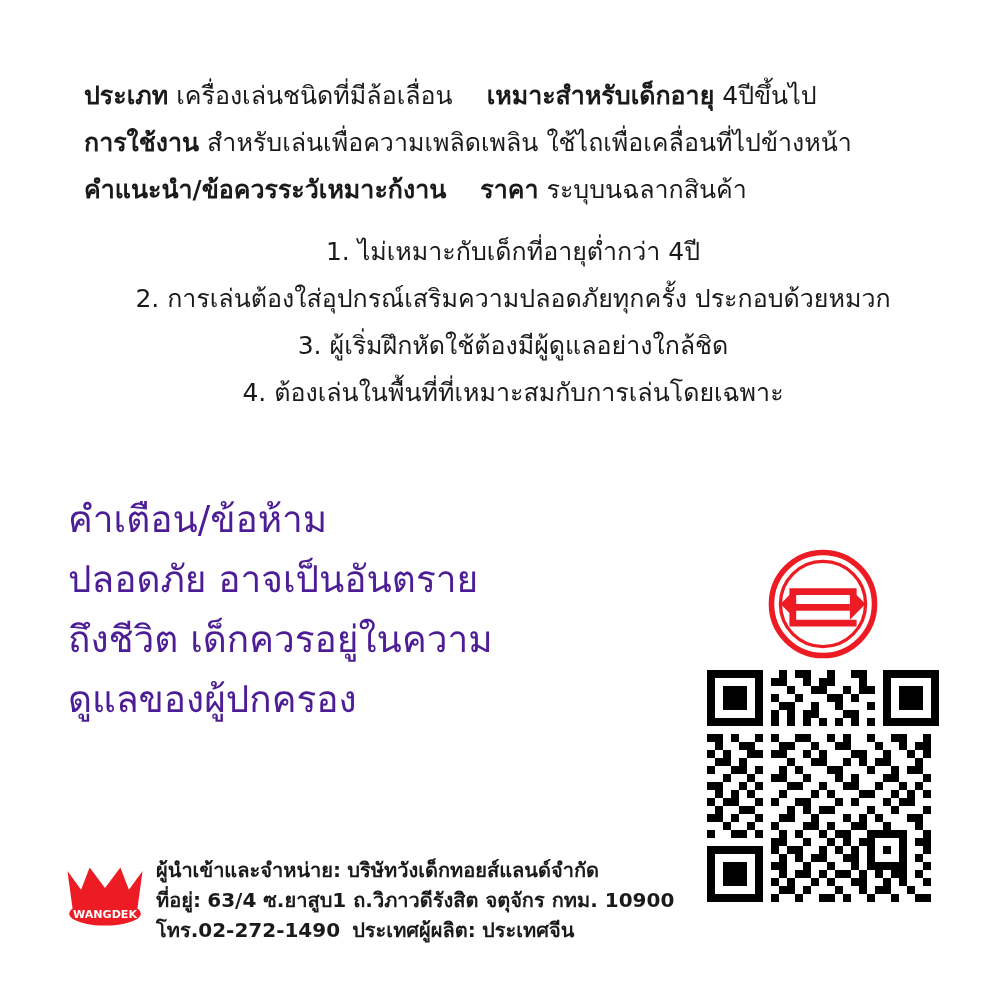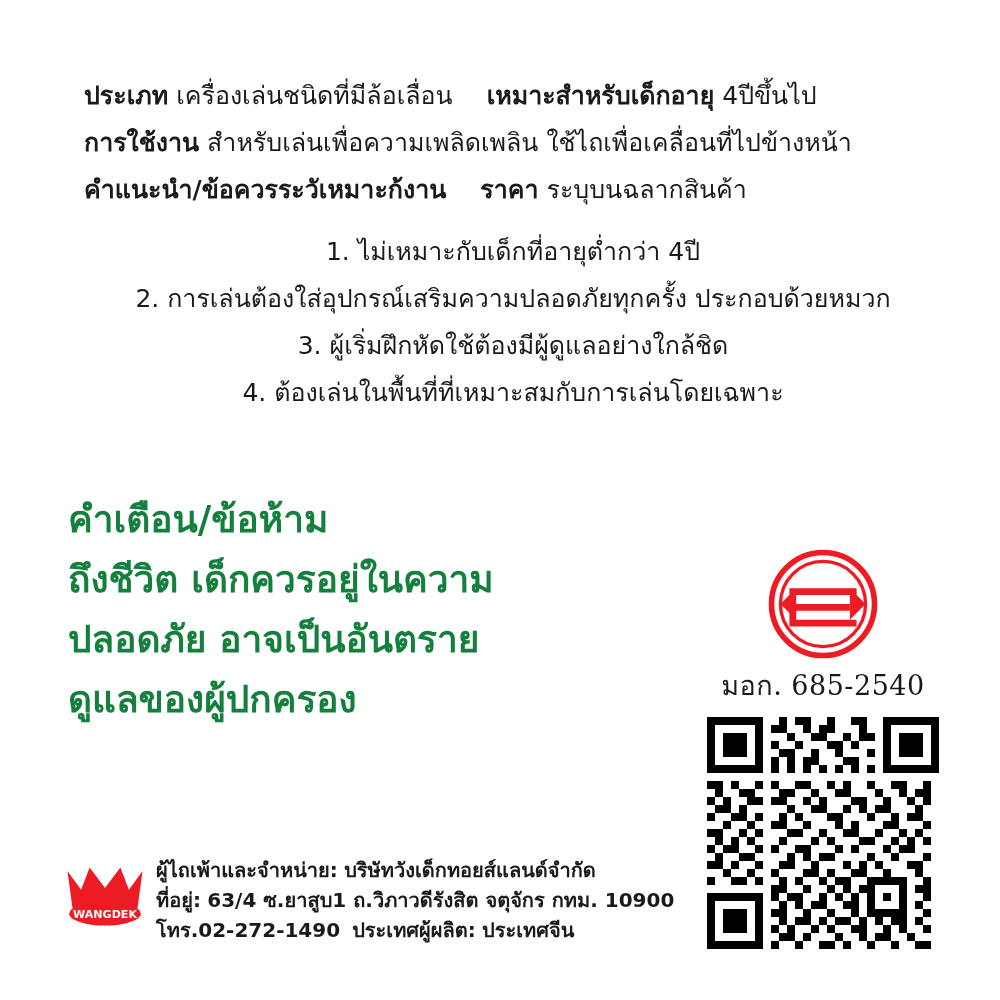--- a/index.html
+++ b/index.html
@@ -56,22 +56,22 @@
     font-weight: normal;
     text-align: center;
   }
 
   
   .warning {
     position: absolute;
     left: 68px;
     top: 490px;
     width: 620px;
-    color: #15803d;
-    font-weight: bold;
+    color: #4c1d95;
+    font-weight: normal;
     font-size: 37px;
     line-height: 60px;
   }
   .warn-line {
     white-space: nowrap;
   }
 
   
   .tis-block {
     position: absolute;
@@ -136,34 +136,33 @@
 
   <div class="instructions">
     <div class="inst-item">1. ไม่เหมาะกับเด็กที่อายุต่ำกว่า 4ปี</div>
     <div class="inst-item">2. การเล่นต้องใส่อุปกรณ์เสริมความปลอดภัยทุกครั้ง ประกอบด้วยหมวก</div>
     <div class="inst-item">3. ผู้เริ่มฝึกหัดใช้ต้องมีผู้ดูแลอย่างใกล้ชิด</div>
     <div class="inst-item">4. ต้องเล่นในพื้นที่ที่เหมาะสมกับการเล่นโดยเฉพาะ</div>
   </div>
 
   <div class="warning">
     <div class="warn-line">คำเตือน/ข้อห้าม</div>
+    <div class="warn-line">ปลอดภัย อาจเป็นอันตราย</div>
     <div class="warn-line">ถึงชีวิต เด็กควรอยู่ในความ</div>
-    <div class="warn-line">ปลอดภัย อาจเป็นอันตราย</div>
     <div class="warn-line">ดูแลของผู้ปกครอง</div>
   </div>
 
   <div class="tis-block">
     <svg class="tis-mark" viewBox="0 0 100 100">
       <circle cx="50" cy="50" r="46" fill="none" stroke="#ed1c24" stroke-width="5"></circle>
       <circle cx="50" cy="50" r="38" fill="none" stroke="#ed1c24" stroke-width="3"></circle>
       <path d="M20 36 L80 36 L80 42 L26 42 L26 50 L74 50 L74 56 L26 56 L26 64 L80 64 L80 70 L20 70 Z" fill="#ed1c24"></path>
       <path d="M12 50 L26 36 L26 64 Z" fill="#ed1c24"></path>
       <path d="M88 50 L74 36 L74 64 Z" fill="#ed1c24"></path>
     </svg>
-    <div class="tis-code">มอก. 685-2540</div>
     <svg class="qr" width="232" height="232" viewBox="0 0 29 29" shape-rendering="crispEdges">
       <rect width="29" height="29" fill="#ffffff"></rect>
       <g fill="#000000">
 
         <rect x="0" y="0" width="7" height="1"></rect>
           <rect x="0" y="6" width="7" height="1"></rect>
         <rect x="0" y="0" width="1" height="7"></rect>
           <rect x="6" y="0" width="1" height="7"></rect>
         <rect x="2" y="2" width="3" height="3"></rect>
 
@@ -389,19 +388,19 @@
     </svg>
   </div>
 
   <div class="footer">
     <svg class="logo" viewBox="0 0 100 82">
       <path d="M6 14 L22 36 L32 10 L50 34 L68 10 L78 36 L94 14 L88 58 L12 58 Z" fill="#ed1c24"></path>
       <ellipse cx="50" cy="64" rx="42" ry="14" fill="#ed1c24"></ellipse>
       <text x="50" y="69" font-family="'DejaVu Sans','Liberation Sans',sans-serif" font-size="13" font-weight="bold" fill="#ffffff" text-anchor="middle">WANGDEK</text>
     </svg>
     <div class="footer-text">
-      <div class="f-line" id="foot-0"><span class="lbl">ผู้ไถเพ้าและจำหน่าย:</span> <span class="val">บริษัทวังเด็กทอยส์แลนด์จำกัด</span></div>
+      <div class="f-line" id="foot-0"><span class="lbl">ผู้นำเข้าและจำหน่าย:</span> <span class="val">บริษัทวังเด็กทอยส์แลนด์จำกัด</span></div>
       <div class="f-line" id="foot-1"><span class="lbl">ที่อยู่:</span> <span class="val">63/4 ซ.ยาสูบ1 ถ.วิภาวดีรังสิต จตุจักร กทม. 10900</span></div>
       <div class="f-line" id="foot-2"><span class="val">โทร.02-272-1490</span><span class="f-gap"></span><span class="lbl">ประเทศผู้ผลิต:</span> <span class="val">ประเทศจีน</span></div>
     </div>
   </div>
 
 </div>
 
 </body></html>

